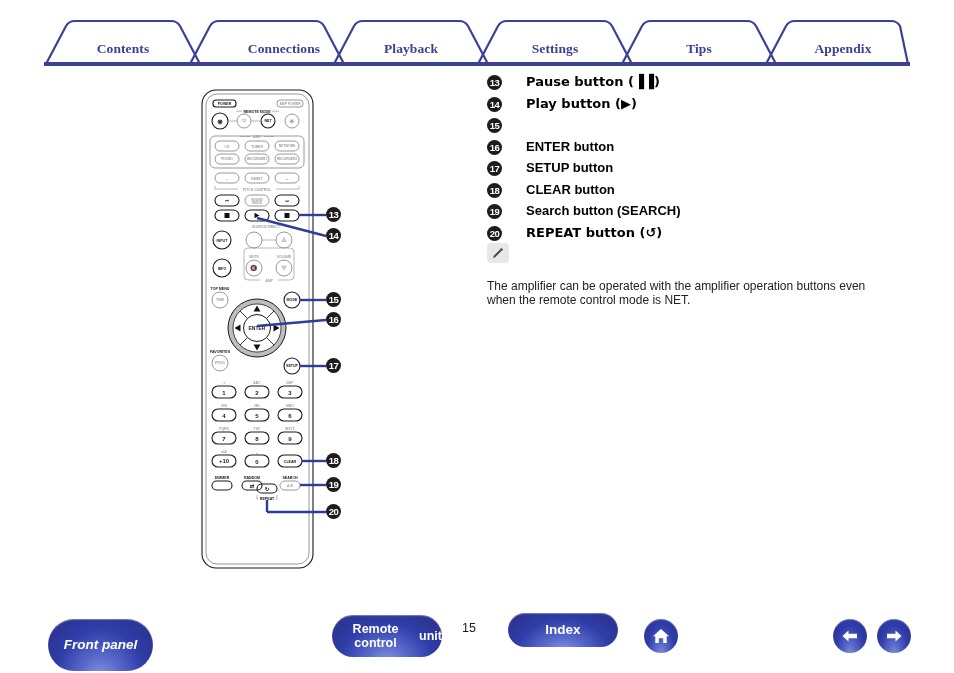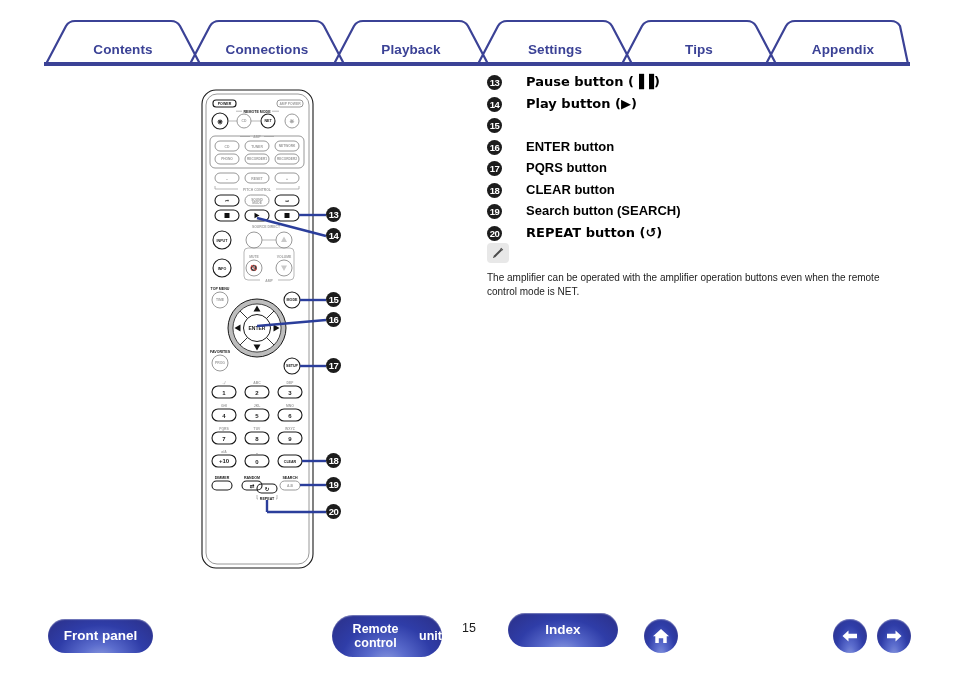--- a/index.html
+++ b/index.html
@@ -16,20 +16,21 @@
     color: #000;
   }
 
   
   #tabbar {
     position: absolute;
     left: 44px;
     top: 18px;
     width: 866px;
     height: 48px;
+    font-family: Liberation Serif, serif;
   }
   #tabbar svg { display: block; }
   .tab-label {
     position: absolute;
     top: 31px;
     transform: translate(-50%, -50%);
     font-size: 13.5px;
     font-weight: bold;
     color: #3b4296;
     white-space: nowrap;
@@ -116,22 +117,22 @@
   #note-icon {
     width: 22px;
     height: 20px;
     border-radius: 4px;
     background: #e8e8e8;
     display: flex;
     align-items: center;
     justify-content: center;
   }
   #note-text {
-    margin-top: 8px;
-    font-size: 10px;
+    margin-top: 16px;
+    font-size: 12px;
     line-height: 14px;
     color: #222;
     width: 406px;
   }
 
   
   #bottombar {
     position: absolute;
     left: 0;
     top: 605px;
@@ -180,21 +181,21 @@
       <path d="M2,46 L22,8 Q25,3 31,3 L127,3 Q133,3 136,8 L156,46"></path>
       <path d="M146,46 L166,8 Q169,3 175,3 L271,3 Q277,3 280,8 L300,46"></path>
       <path d="M290,46 L310,8 Q313,3 319,3 L415,3 Q421,3 424,8 L444,46"></path>
       <path d="M434,46 L454,8 Q457,3 463,3 L559,3 Q565,3 568,8 L588,46"></path>
       <path d="M578,46 L598,8 Q601,3 607,3 L703,3 Q709,3 712,8 L732,46"></path>
       <path d="M722,46 L742,8 Q745,3 751,3 L847,3 Q853,3 856,8 L864,46"></path>
     </g>
     <rect x="0" y="44" width="866" height="4.5" fill="#3b4296"></rect>
   </svg>
   <div class="tab-label" style="left:79px">Contents</div>
-  <div class="tab-label" style="left:223px">Connections</div>
+  <div class="tab-label" style="left:240px">Connections</div>
   <div class="tab-label" style="left:367px">Playback</div>
   <div class="tab-label" style="left:511px">Settings</div>
   <div class="tab-label" style="left:655px">Tips</div>
   <div class="tab-label" style="left:799px">Appendix</div>
 </div>
 
 <div id="remote-wrap">
   <svg width="115" height="482" viewBox="0 0 115 482">
     <defs>
       <style>
@@ -430,21 +431,21 @@
   </div>
   <div class="desc-row">
     <div class="bullet">15</div>
   </div>
   <div class="desc-row">
     <div class="bullet">16</div>
     <div class="desc-text">ENTER button</div>
   </div>
   <div class="desc-row">
     <div class="bullet">17</div>
-    <div class="desc-text">PQRS button</div>
+    <div class="desc-text">SETUP button</div>
   </div>
   <div class="desc-row">
     <div class="bullet">18</div>
     <div class="desc-text">CLEAR button</div>
   </div>
   <div class="desc-row">
     <div class="bullet">19</div>
     <div class="desc-text">Search button (SEARCH)</div>
   </div>
   <div class="desc-row">
@@ -458,21 +459,21 @@
     <svg width="14" height="14" viewBox="0 0 14 14" aria-hidden="true">
       <path d="M2.2,11.8 L4.2,11.2 L11.2,4.2 L9.8,2.8 L2.8,9.8 Z" fill="#4a4a4a"></path>
       <path d="M10.2,1.8 L12.2,3.8 L11.4,4.6 L9.4,2.6 Z" fill="#4a4a4a"></path>
       <path d="M2.2,11.8 L3.2,11.5 L2.5,10.8 Z" fill="#2f2f2f"></path>
     </svg>
   </div>
   <div id="note-text">The amplifier can be operated with the amplifier operation buttons even when the remote control mode is NET.</div>
 </div>
 
 <div id="bottombar">
-  <div class="pill" style="left:48px; top:14px; width:105px; height:34px;">Front panel</div>
+  <div class="pill" style="left:48px; top:14px; width:105px; height:52px;font-style:italic;">Front panel</div>
   <div class="pill" style="left:332px; top:10px; width:110px; height:42px; flex-direction:row; font-size:12.5px;">
     <span>Remote control</span>
     <span>unit</span>
   </div>
   <div class="pill" style="left:508px; top:8px; width:110px; height:34px;">Index</div>
 
   <div class="circle-btn" style="left:644px; top:14px;">
     <svg width="20" height="20" viewBox="0 0 20 20">
       <path d="M10,3 L18,10.2 L15.7,10.2 L15.7,17 L12.2,17 L12.2,12.2 L7.8,12.2 L7.8,17 L4.3,17 L4.3,10.2 L2,10.2 Z" fill="#ffffff"></path>
     </svg>

